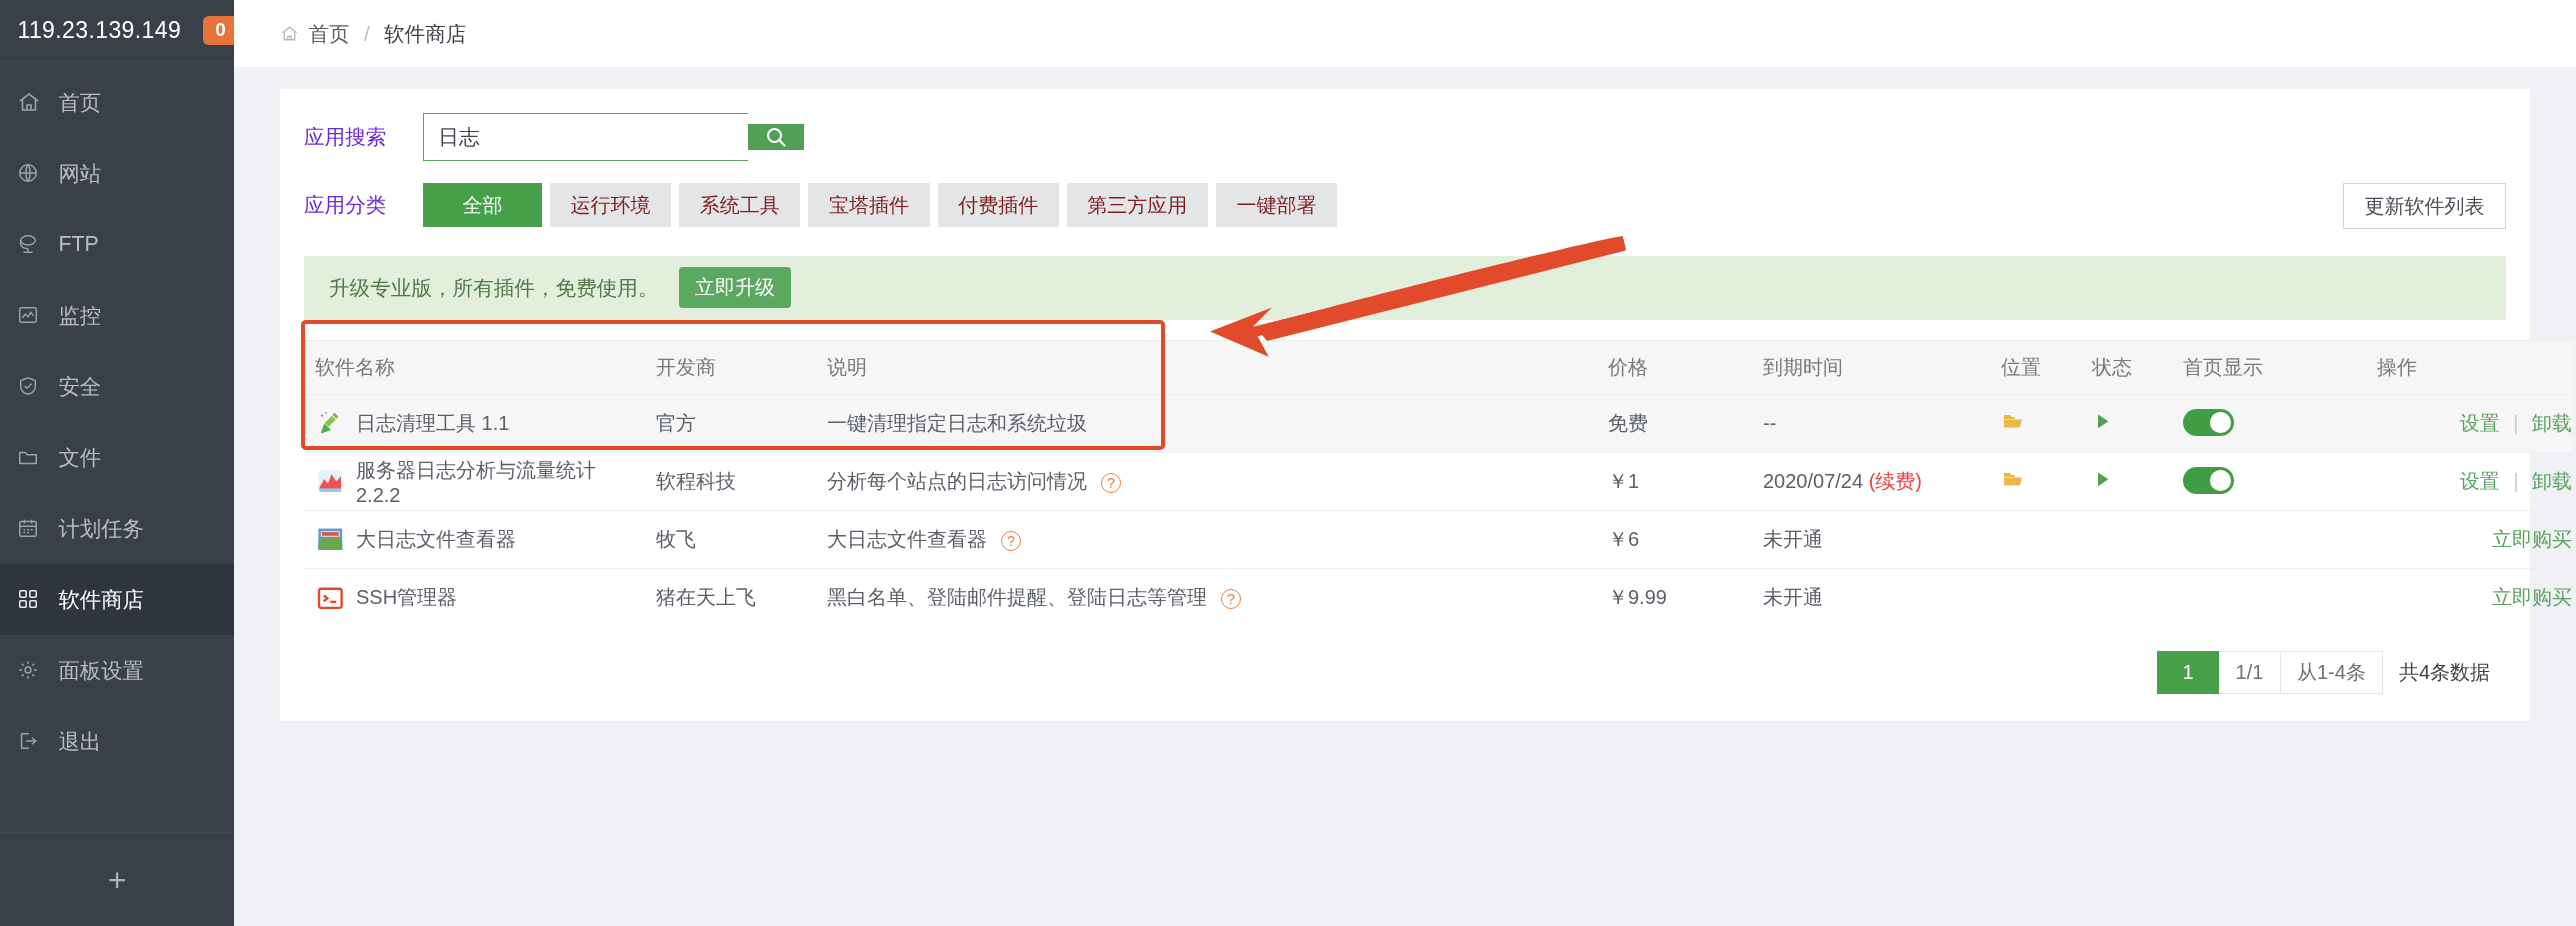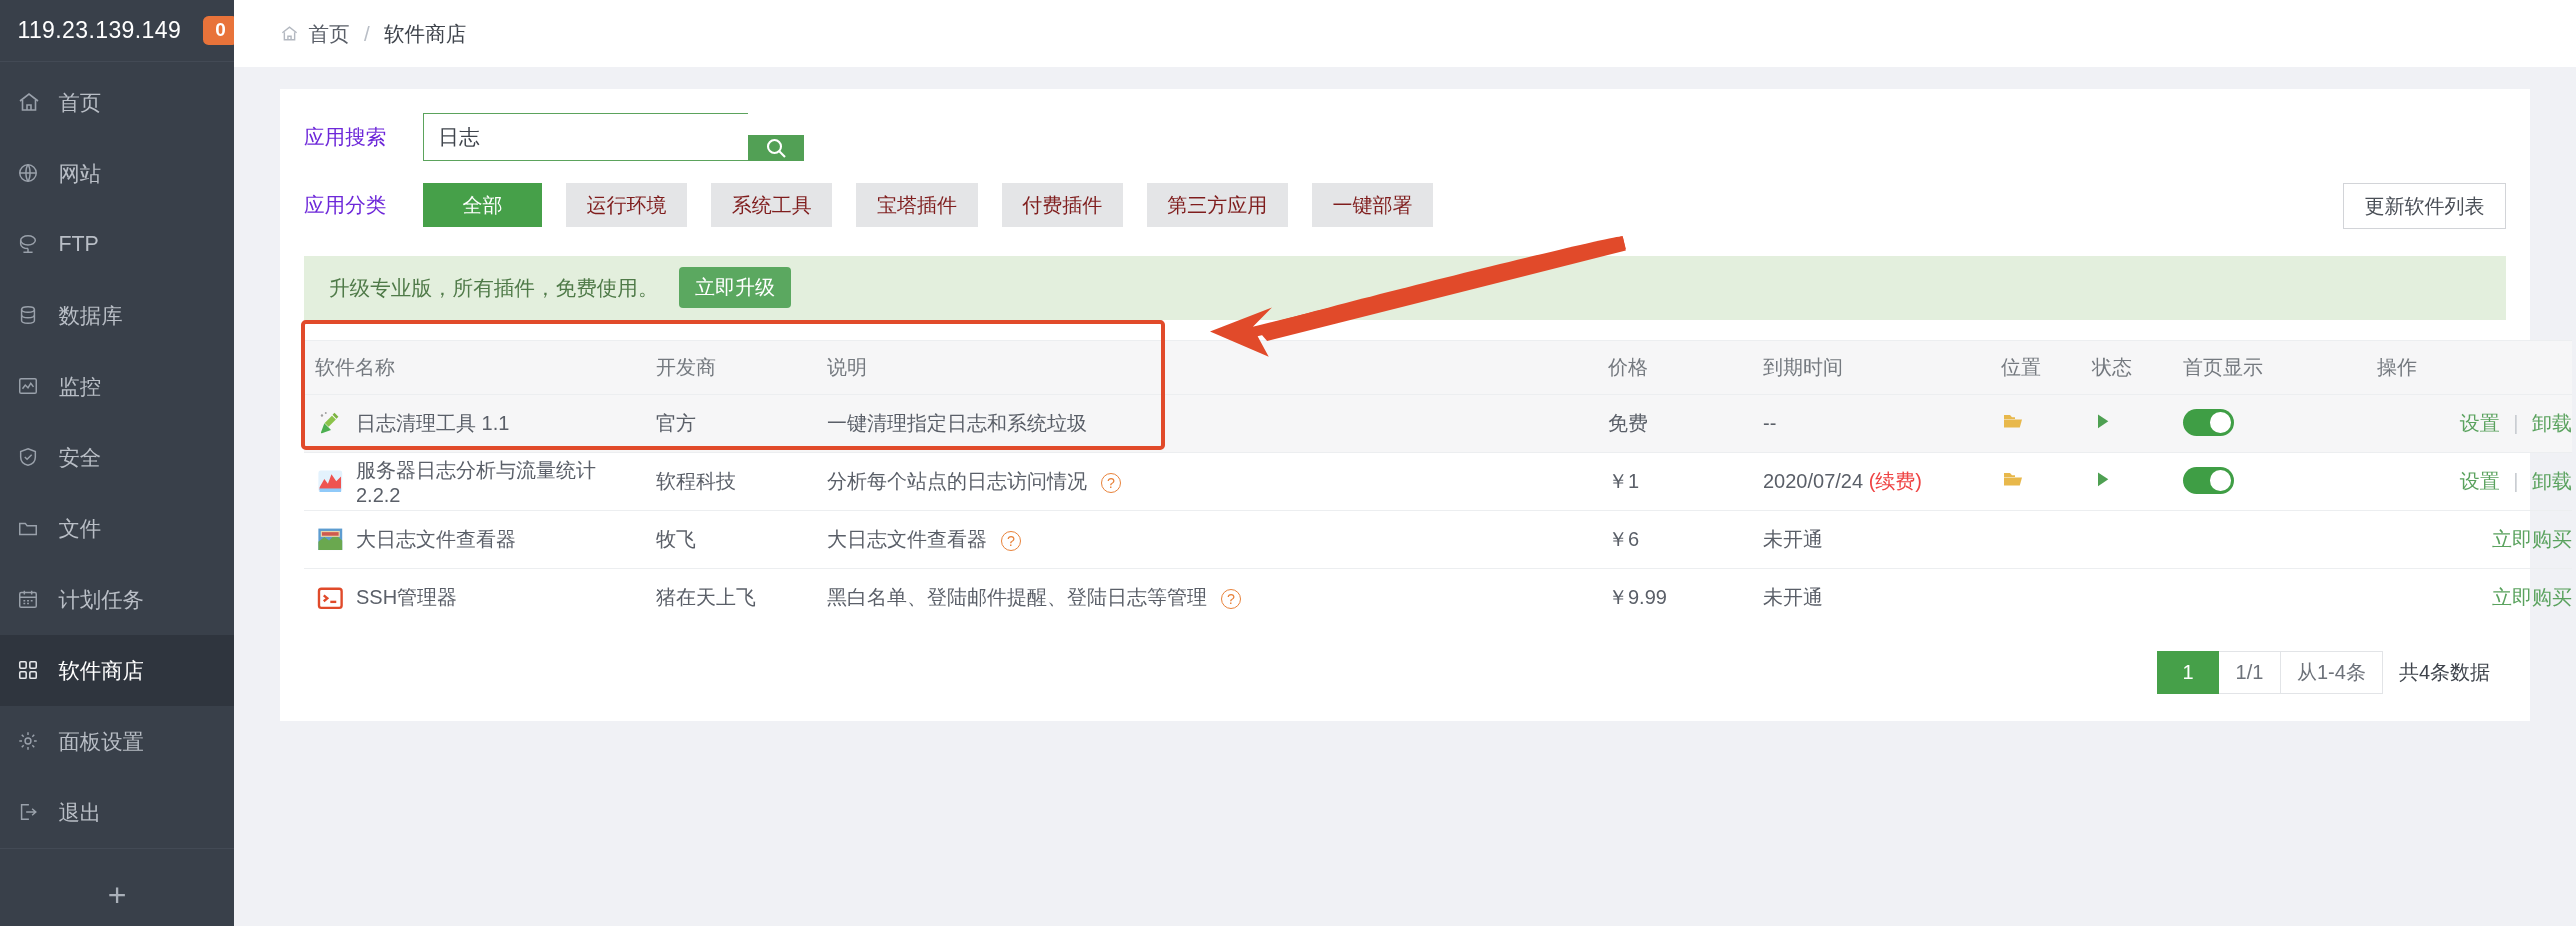--- a/index.html
+++ b/index.html
@@ -62,33 +62,33 @@
   .crumb .sep { margin: 0 14.3px; color: #b9bec6; }
   .crumb .cur { color: #3f444c; }
 
   .content { padding: 22px 46px 0 46px; flex: 1 1 auto; min-height:0; }
   .panel { background: #ffffff; padding: 0 0 0 0; }
 
   .filters { padding: 24px 24px 8px 24px; }
   .frow { display: flex; align-items: center; margin-bottom: 22px; position: relative; }
   .frow:last-child { margin-bottom: 20.6px; }
   .flabel { font-size: 20.6px; color: #6d28d9; width: 97px; flex: 0 0 97px; }
-  .searchbox { display: flex; align-items: flex-end; margin-left: 22px; }
+  .searchbox { display: flex; align-items: center; margin-left: 22px; }
   .searchbox input {
     width: 325px; height: 48px; border: 0.8px solid #5ba35c; border-right: none;
     padding: 0 14.3px; font-size: 20.6px; color: #3f444c; outline: none;
     font-family: "Liberation Sans", "DejaVu Sans", sans-serif; background:#fff;
   }
   .search-btn {
     width: 56px; background: #52a055; border: 0.8px solid #52a055;
     display: flex; align-items: center; justify-content: center; cursor: pointer;
   }
   .search-btn svg { display: block; }
 
-  .cats { display: flex; margin-left: 22px; gap: 24px; }
+  .cats { display: flex; margin-left: 22px; gap: 8px; }
   .cat {
     height: 44px; min-width: 119px; padding: 0 20.6px;
     background: #e4e5e7; color: #7f1d1d; font-size: 20px;
     display: flex; align-items: center; justify-content: center; cursor: pointer;
   }
   .cat.active { background: #46a049; color: #ffffff; }
   .update-btn {
     position: absolute; right: 0; top: 0;
     height: 46px; padding: 0 20.6px; border: 0.8px solid #d2d4d8; background: #fff;
     color: #4a4f57; font-size: 20px; display: flex; align-items: center; cursor: pointer;
@@ -208,30 +208,20 @@
         <span class="sb-ico">
             <svg width="22" height="22" viewBox="0 0 24 24" fill="none" stroke="currentColor" stroke-width="1.6">
               <ellipse cx="12" cy="8" rx="8" ry="5"></ellipse>
               <path d="M4 8v4c0 2.8 3.6 5 8 5M12 17v4"></path>
               <path d="M7 21h10"></path>
             </svg>
           </span>
         <span class="sb-label">FTP</span>
       </div>
 
-      <div class="sb-item">
-        <span class="sb-ico">
-            <svg width="22" height="22" viewBox="0 0 24 24" fill="none" stroke="currentColor" stroke-width="1.6">
-              <ellipse cx="12" cy="6" rx="7" ry="3"></ellipse>
-              <path d="M5 6v12c0 1.7 3.1 3 7 3s7-1.3 7-3V6"></path>
-              <path d="M5 12c0 1.7 3.1 3 7 3s7-1.3 7-3"></path>
-            </svg>
-          </span>
-        <span class="sb-label">数据库</span>
-      </div>
 
       <div class="sb-item">
         <span class="sb-ico">
             <svg width="22" height="22" viewBox="0 0 24 24" fill="none" stroke="currentColor" stroke-width="1.6">
               <rect x="3" y="4" width="18" height="16" rx="1.5"></rect>
               <path d="M6 15l3-4 3 3 3-5 3 4"></path>
             </svg>
           </span>
         <span class="sb-label">监控</span>
       </div>

